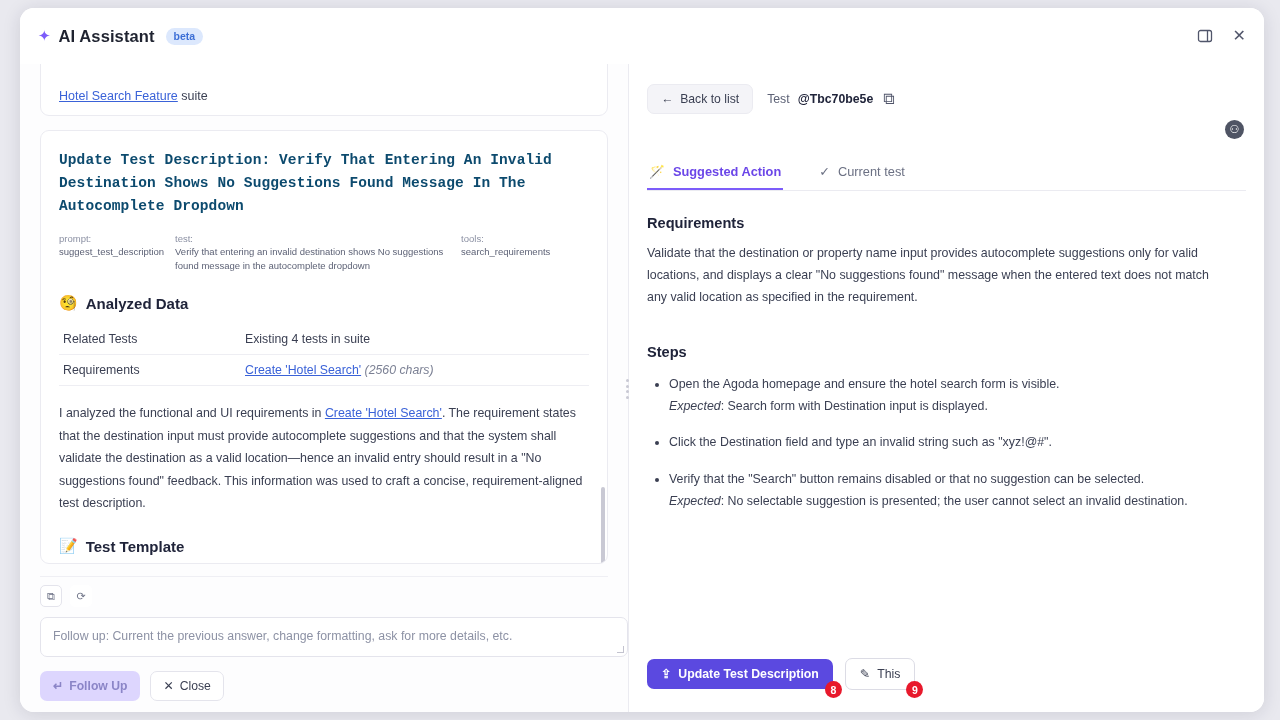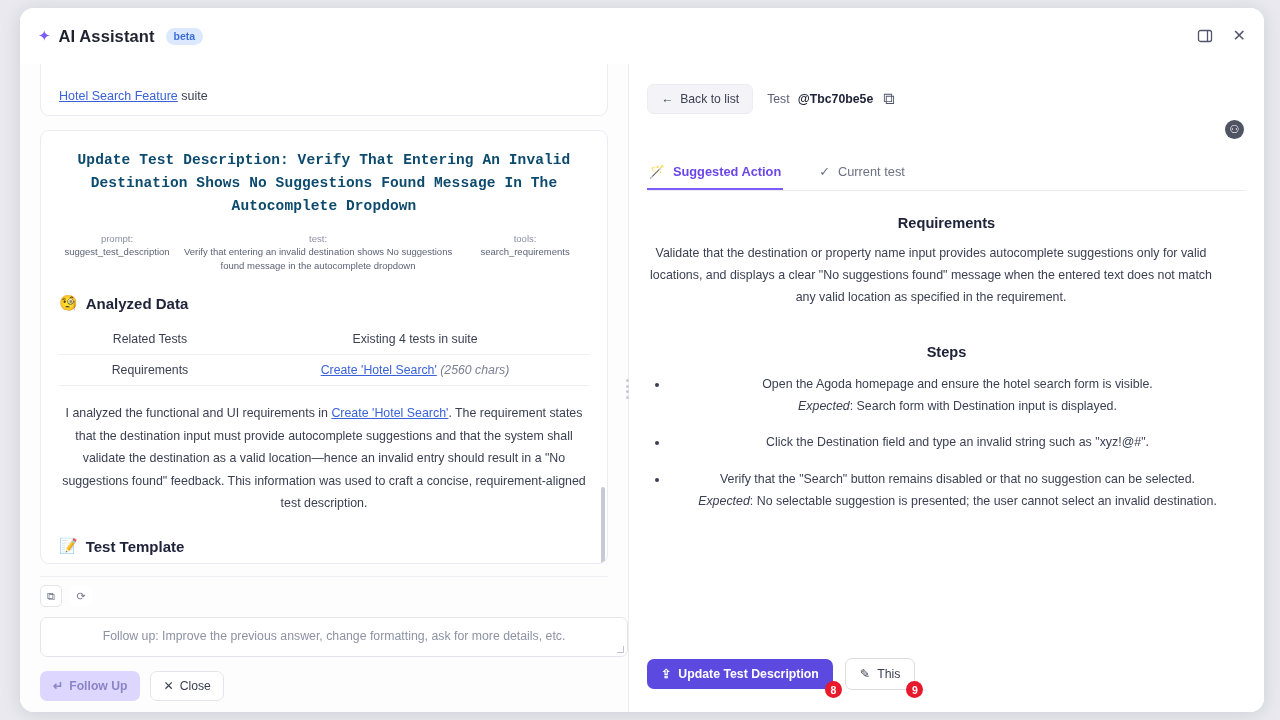--- a/index.html
+++ b/index.html
@@ -49,21 +49,20 @@
   .icon-btn {
     color: #51566b; font-size: 16px; line-height: 1;
     background: none; border: none; cursor: pointer; padding: 2px;
   }
   .panel-icon svg { display: block; }
   
   .body-split {
     position: relative;
     height: 648px;
     display: flex;
-    text-align: center;
   }
   .left-pane {
     position: relative;
     width: 608px;
     background: #fdfdfe;
     padding: 0 20px;
     overflow: hidden;
   }
   .divider-vert {
     width: 1px; background: #ebebf1; position: relative;
@@ -348,21 +347,21 @@
         <div class="scroll-track"></div>
       </div>
 
       <div class="left-bottom">
         <div class="mini-btns">
           <div class="mini-btn">⧉</div>
           <div class="mini-btn flat">⟳</div>
         </div>
 
         <div class="followup-box">
-          <span>Follow up: Improve the previous answer, change formatting, ask for more details, etc.</span>
+          <span>Follow up: Current the previous answer, change formatting, ask for more details, etc.</span>
           <span class="resize-handle"></span>
         </div>
 
         <div class="btn-row">
           <div class="btn btn-followup">
             <span>↵</span>
             <span>Follow Up</span>
           </div>
           <div class="btn btn-close">
             <span>✕</span>

